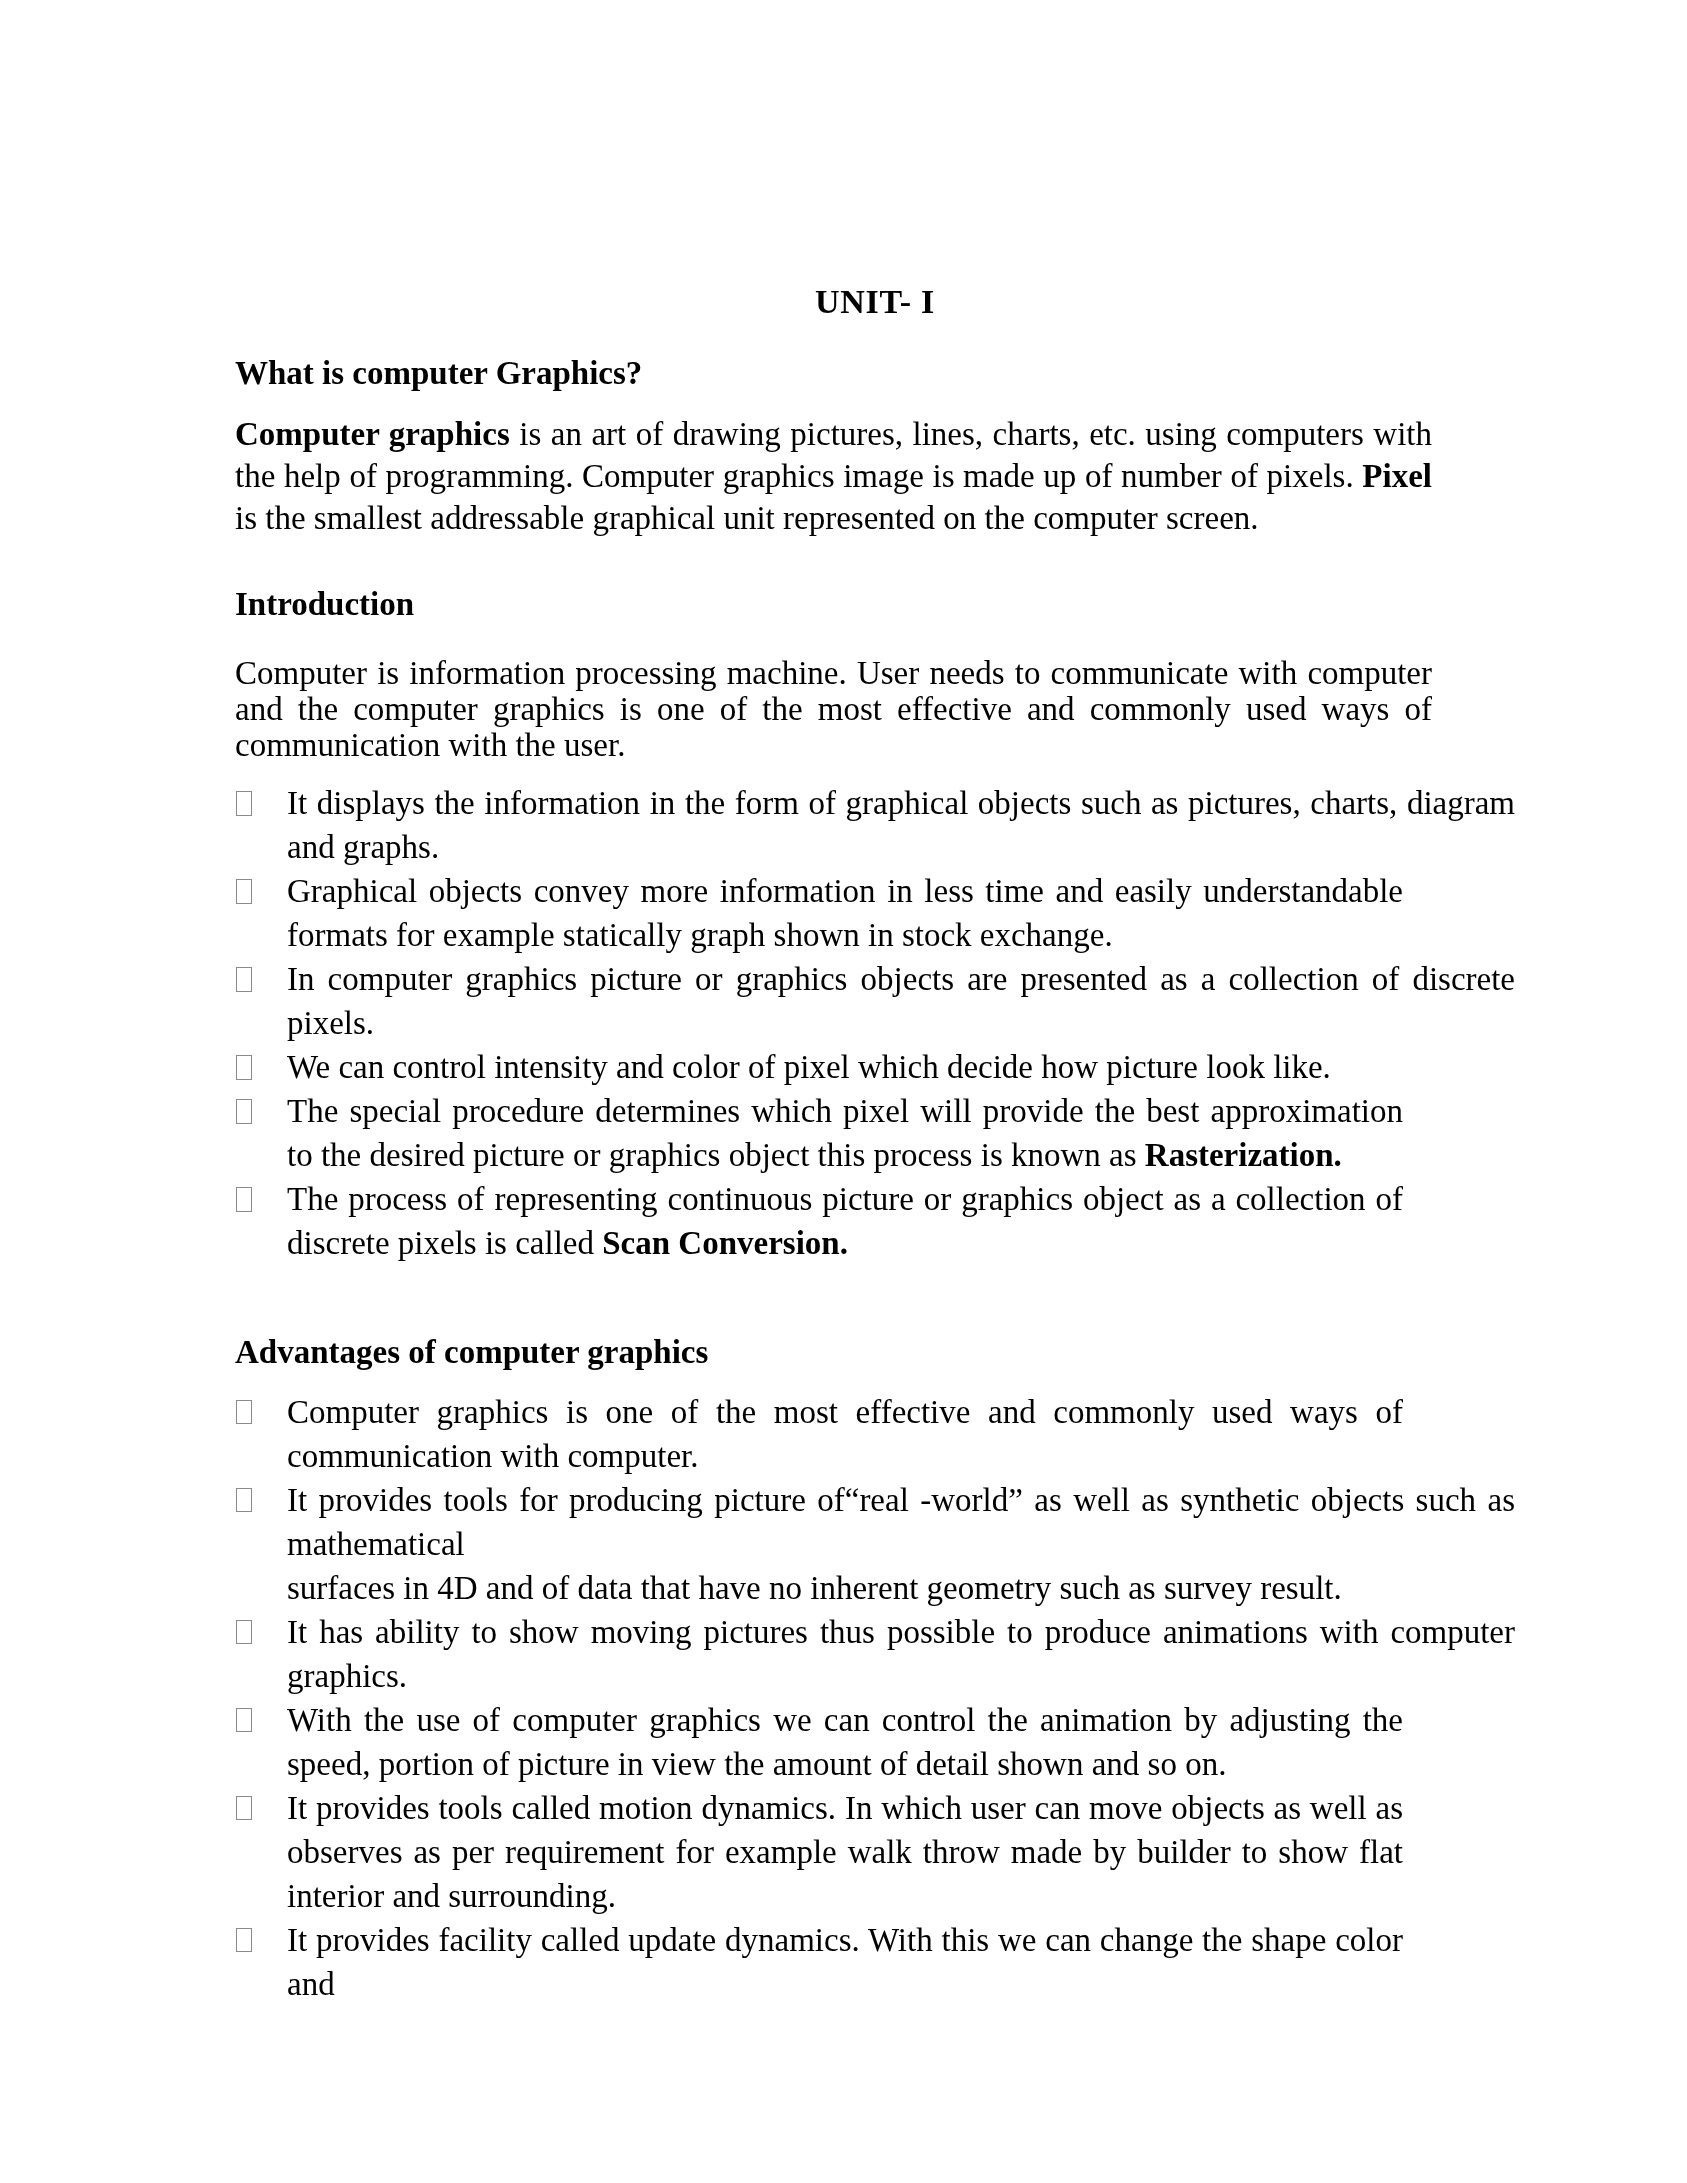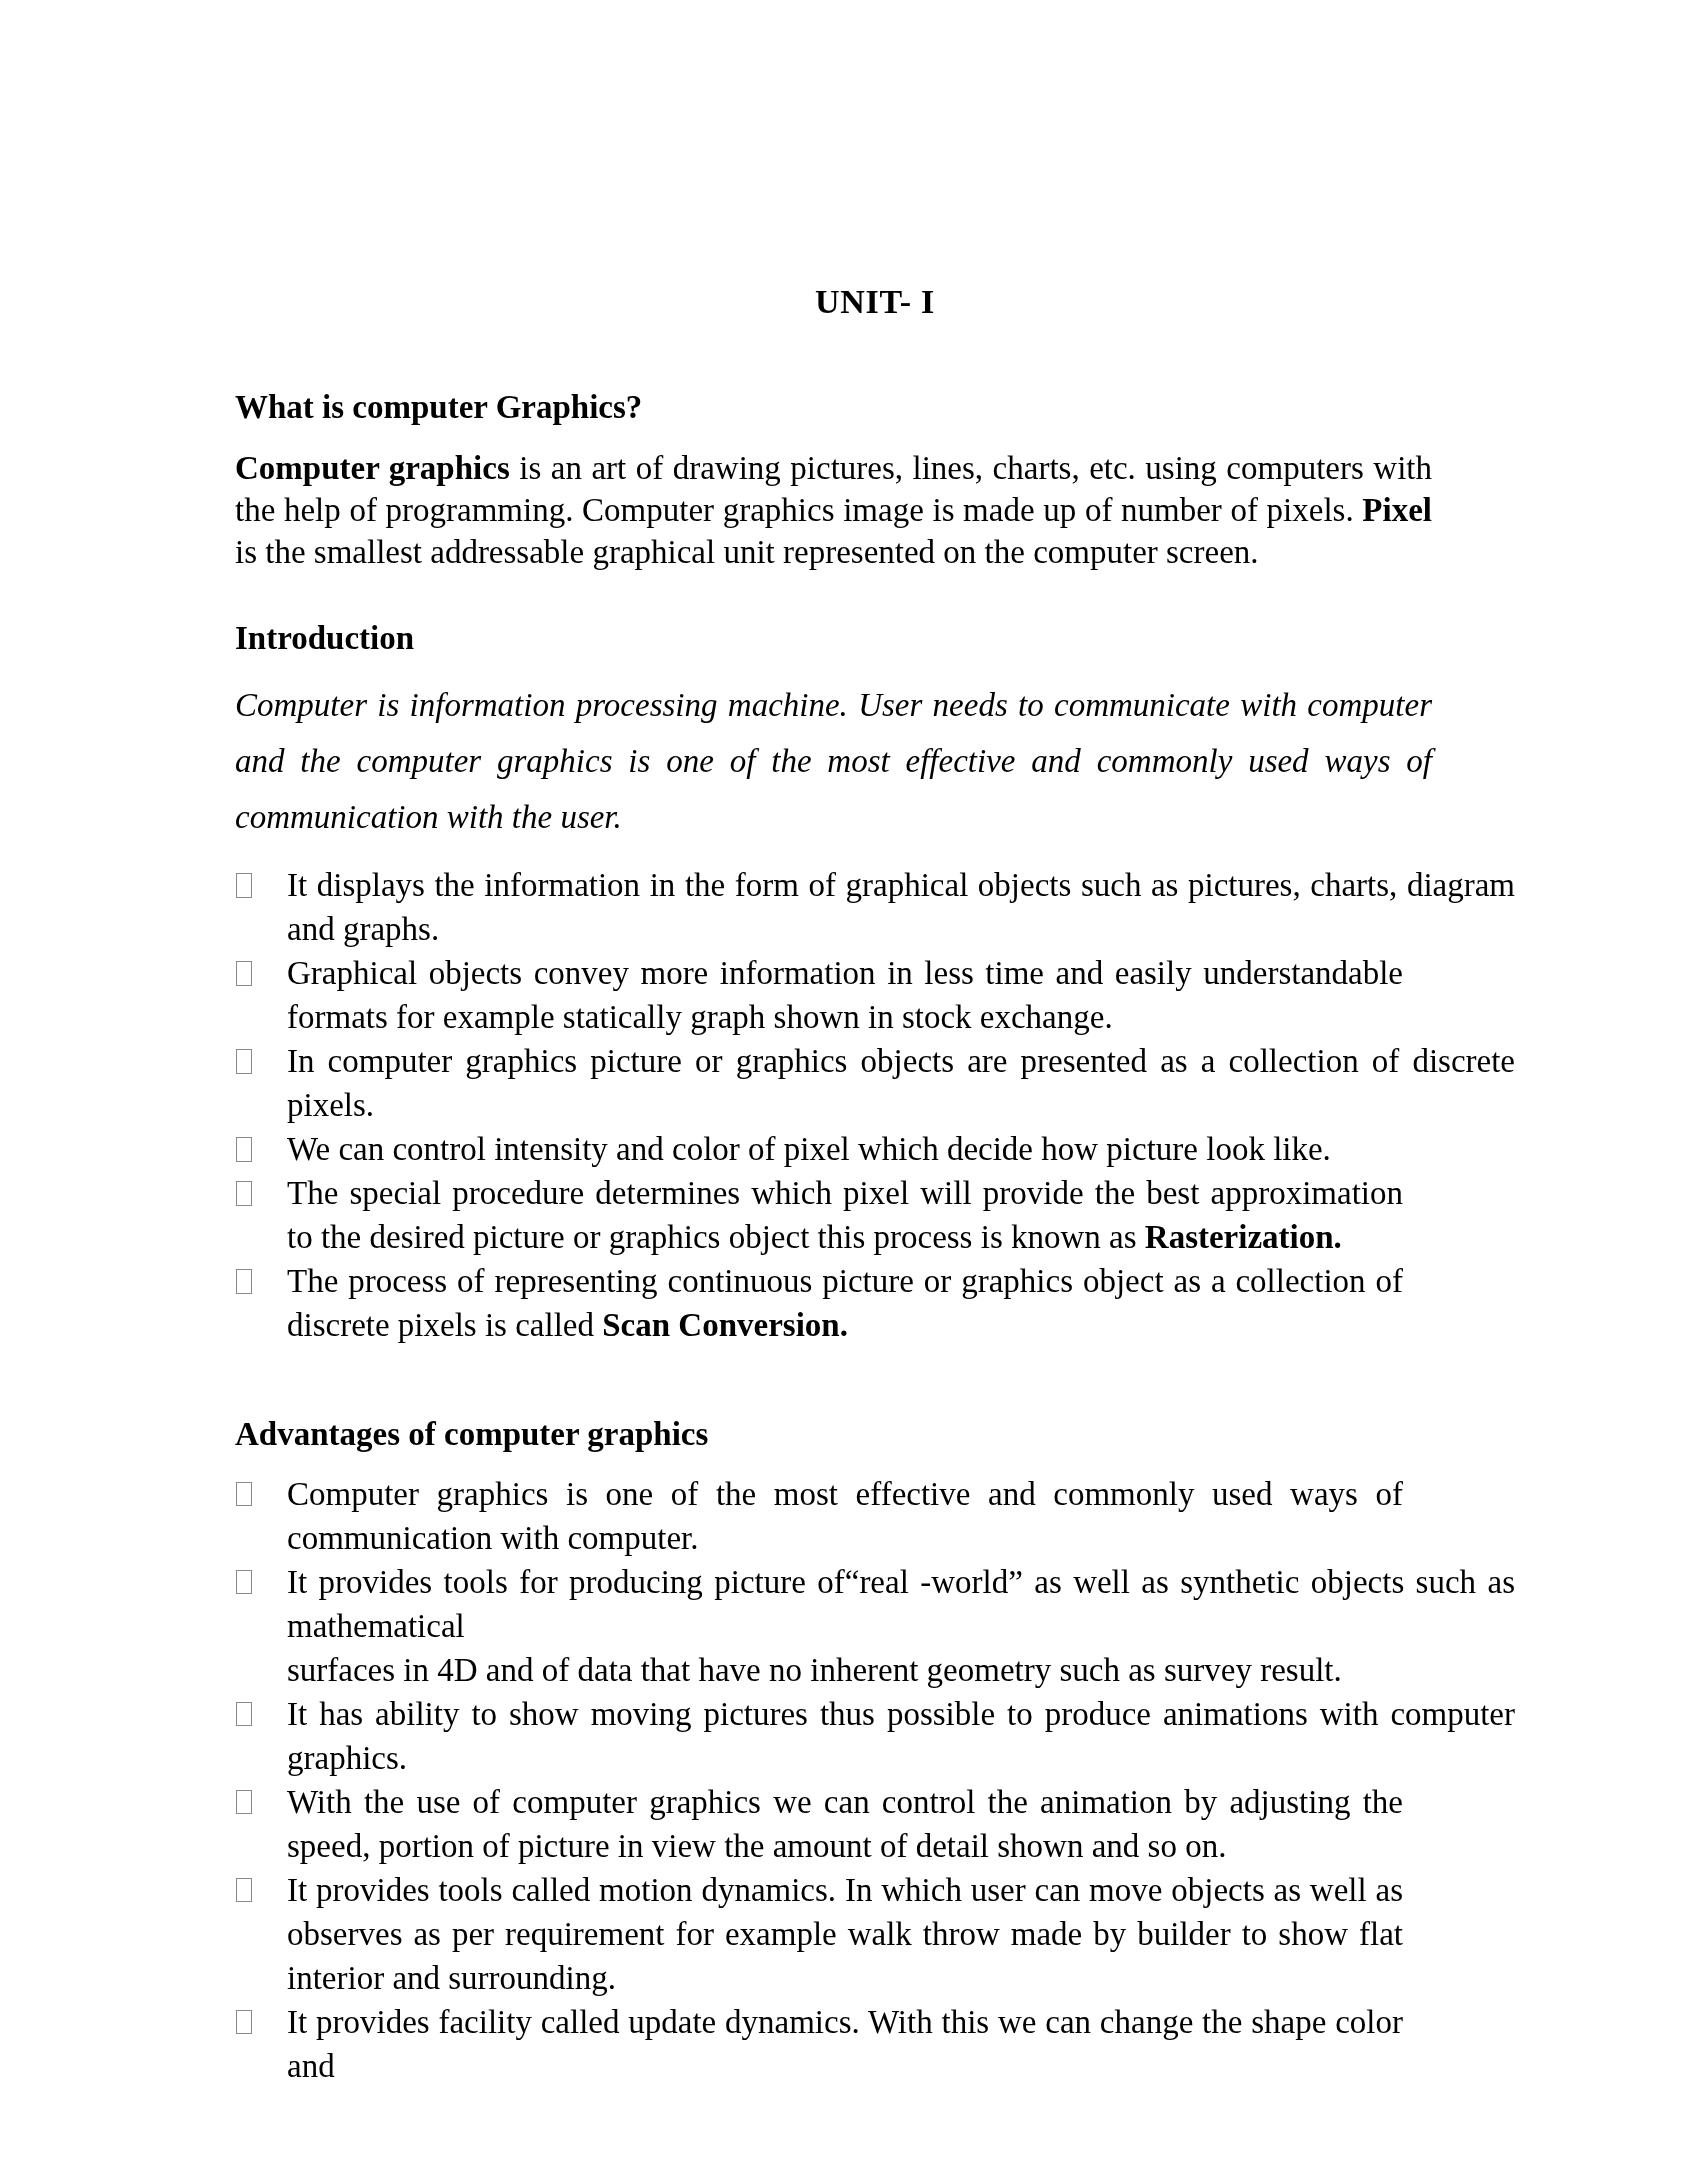--- a/index.html
+++ b/index.html
@@ -25,30 +25,30 @@
     font-weight:bold;
     text-align:center;
     letter-spacing:0.7px;
   }
   .h{
     font-size:33px;
     font-weight:bold;
     margin:0;
     line-height:38px;
   }
-  .h-what{margin-top:66px;}
+  .h-what{margin-top:32px;}
   .h-intro{margin-top:46px;}
   .h-adv{margin-top:68px;}
   .p{
     font-size:33px;
     margin:0;
     text-align:justify;
   }
   .p-what{margin-top:21px;line-height:42px;margin-right:83px;}
-  .p-intro{margin-top:20px;line-height:56px;margin-right:83px;font-style:italic;}
+  .p-intro{margin-top:32px;line-height:36px;margin-right:83px;}
   .list{
     list-style:none;
     margin:0;
     padding:0;
     font-size:33px;
   }
   .list-features{margin-top:18px;}
   .list-adv{margin-top:18.5px;}
   .li{
     position:relative;

